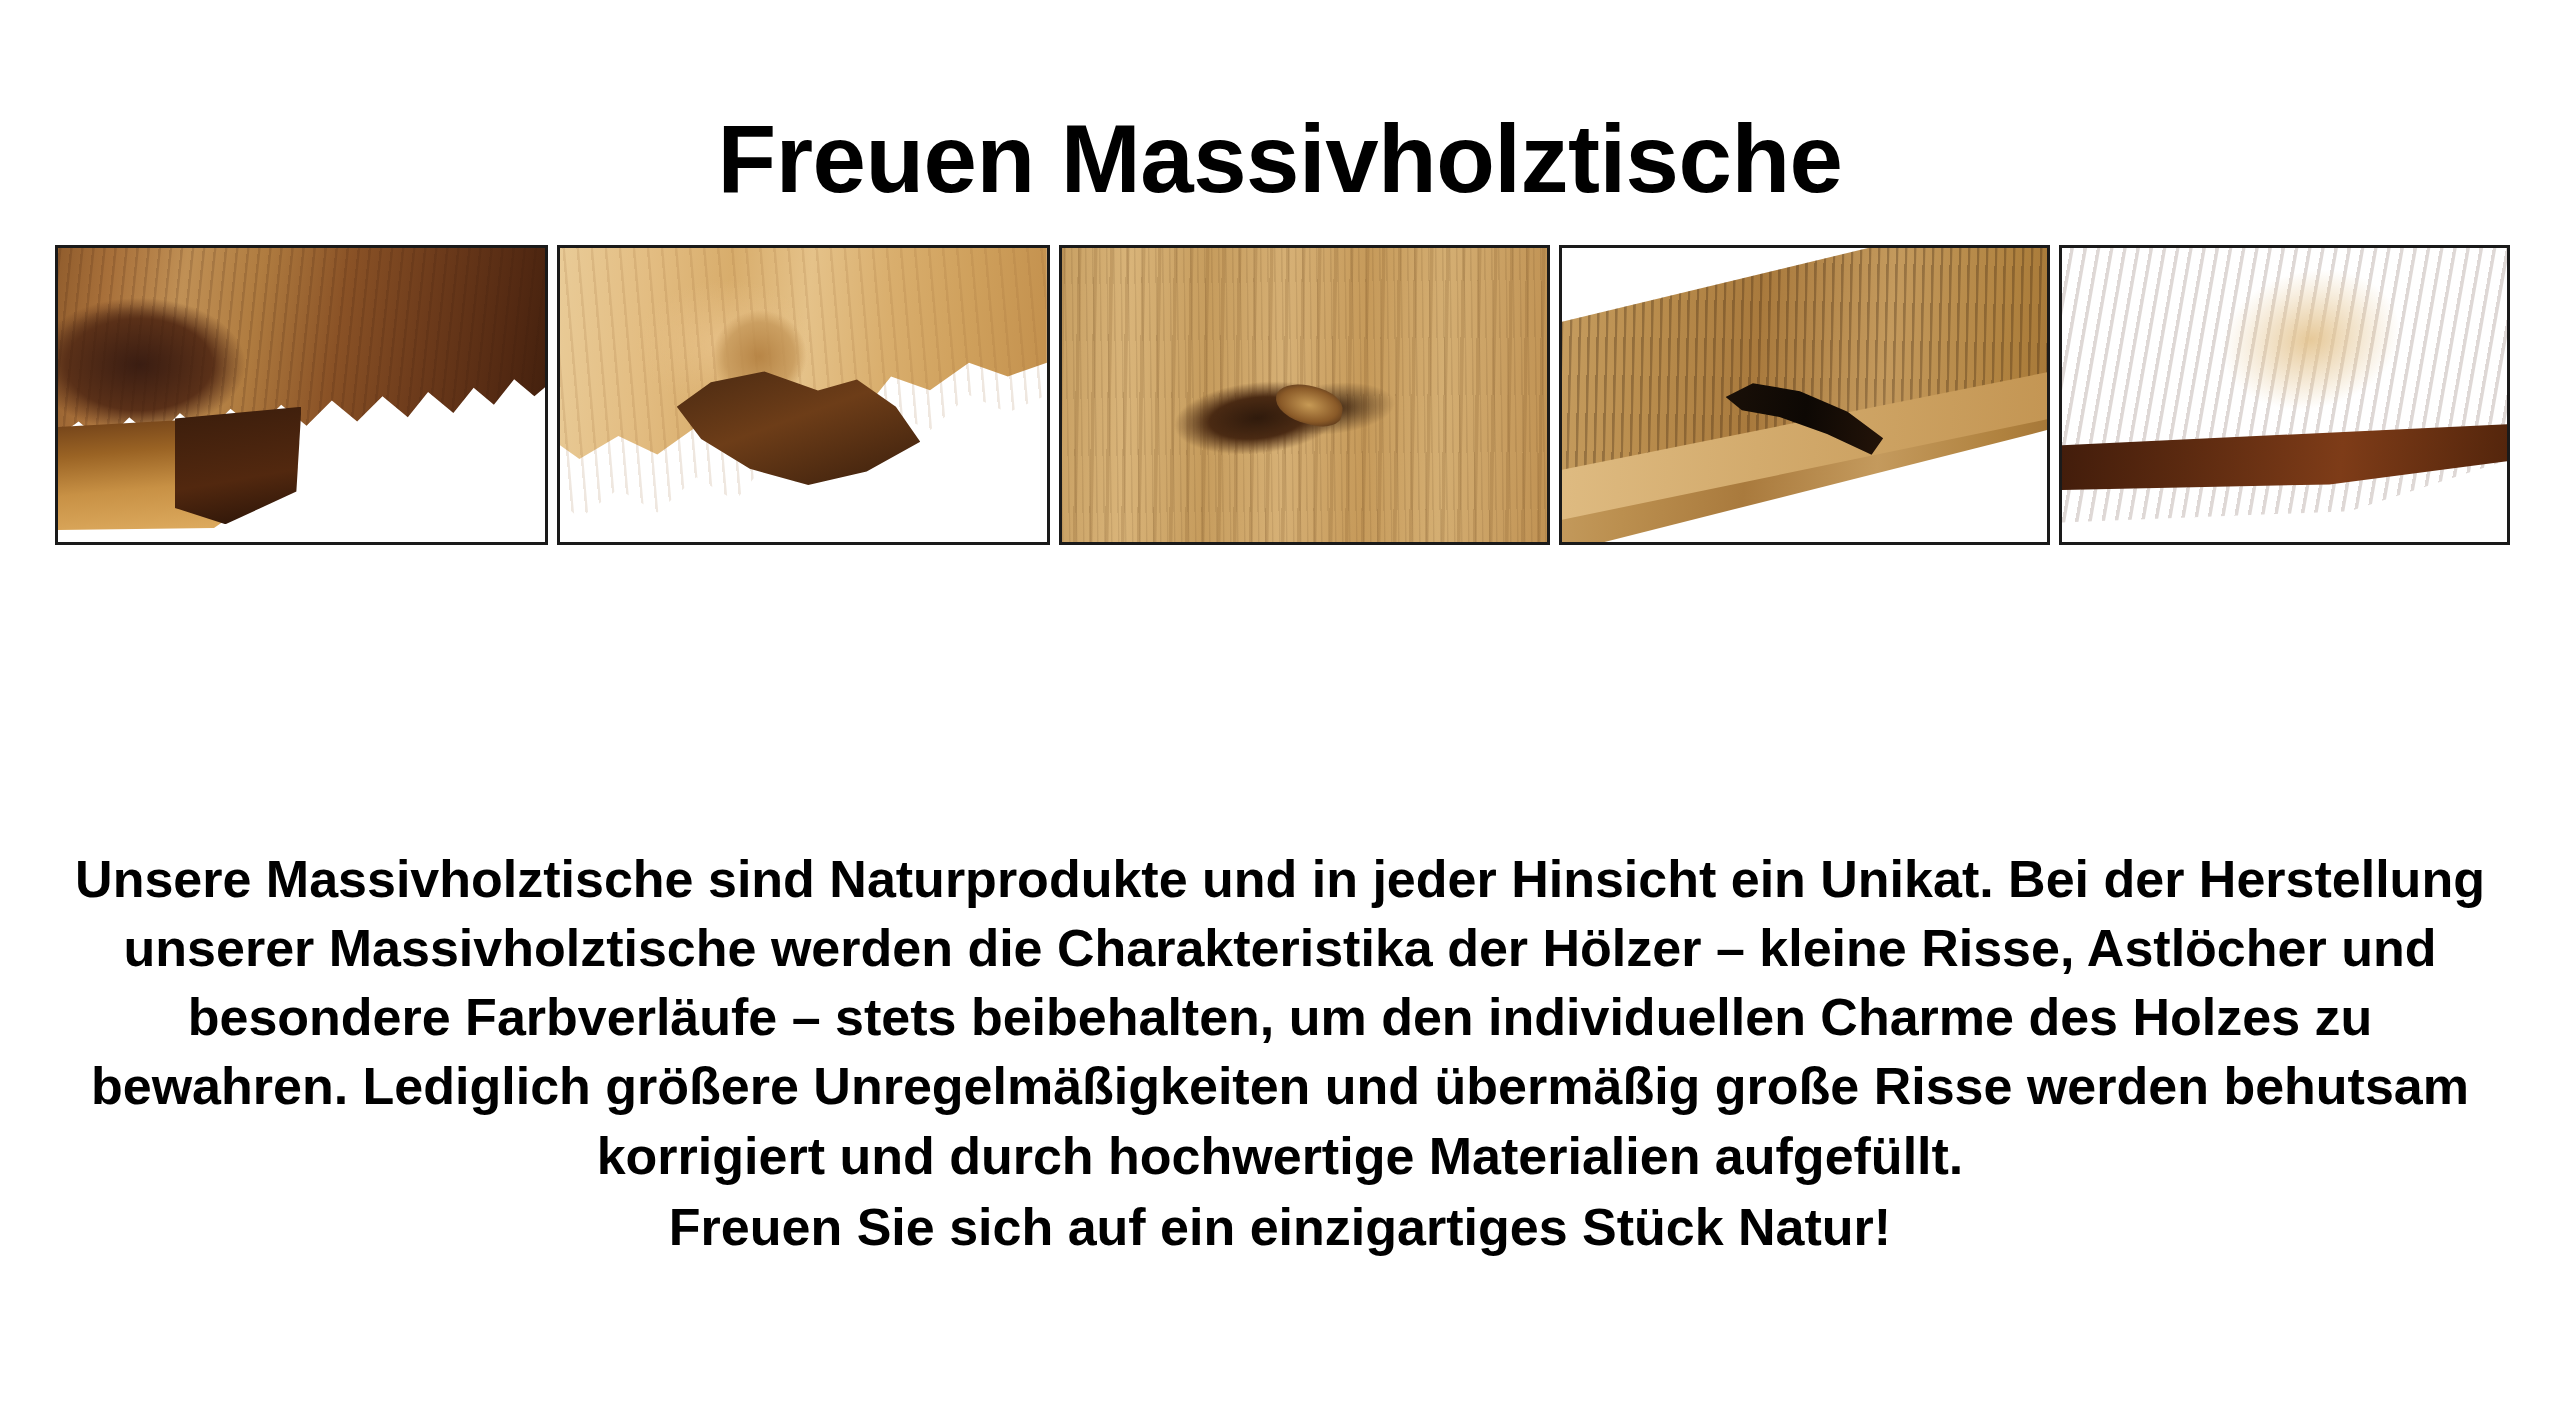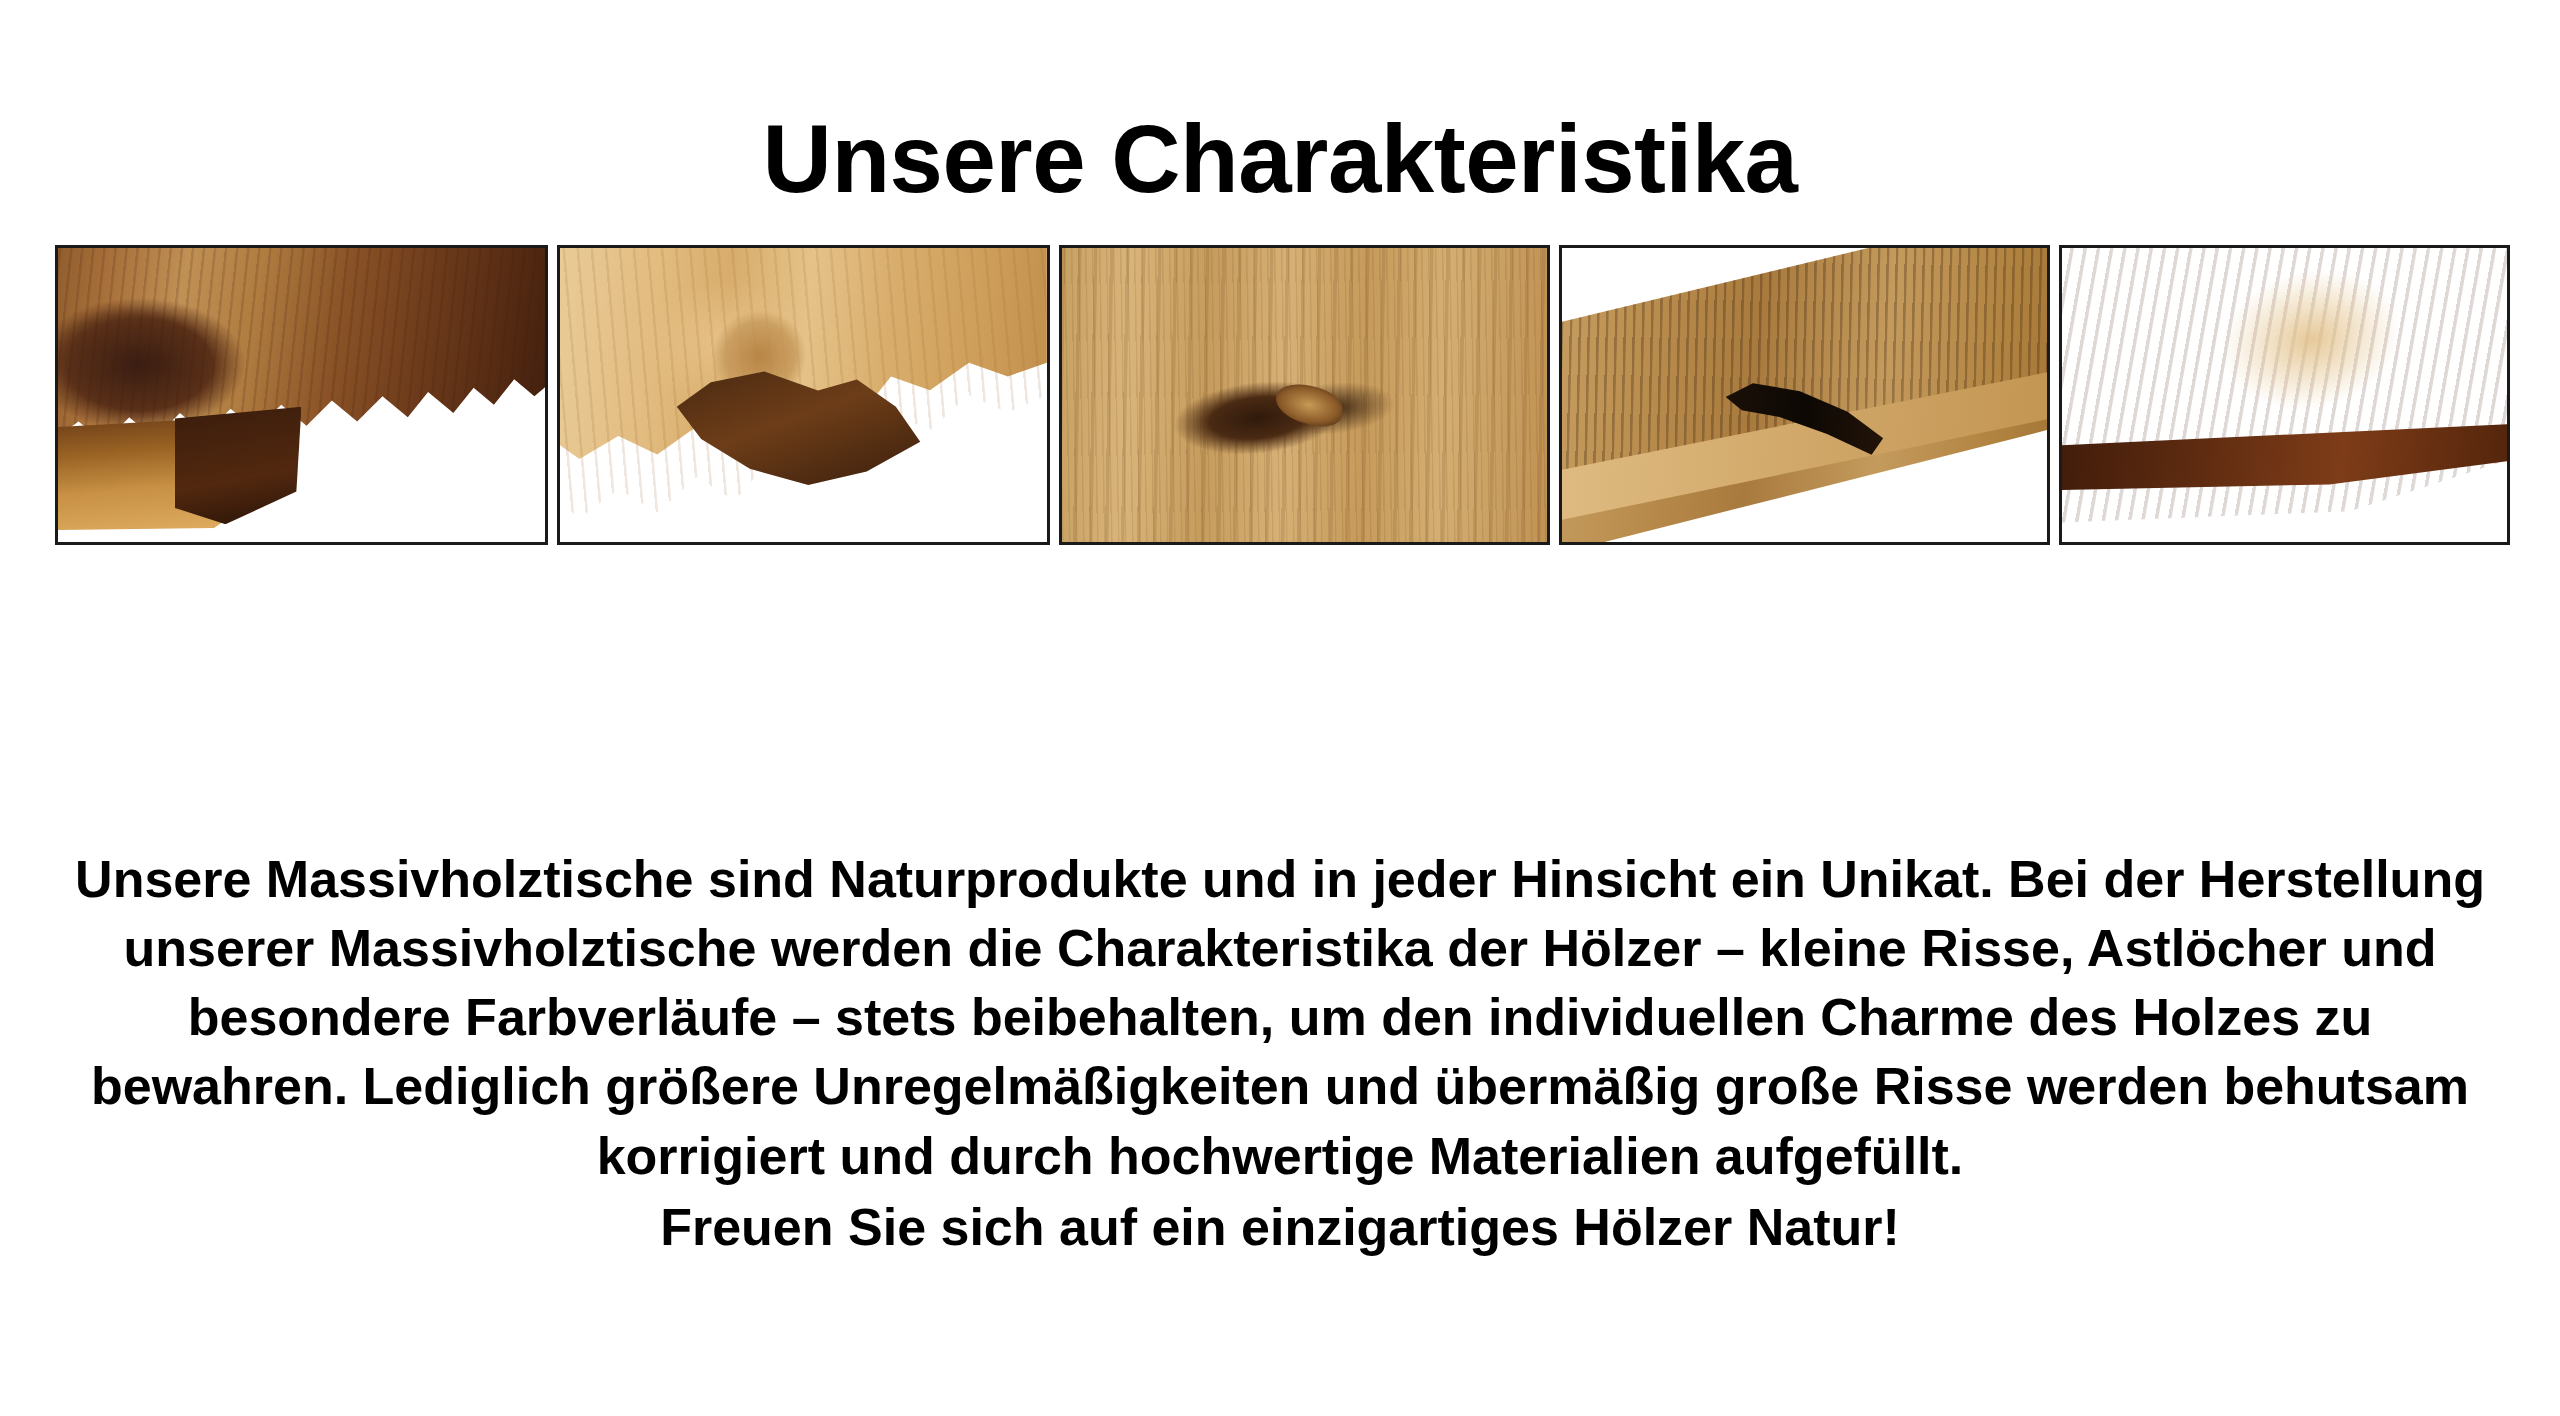--- a/index.html
+++ b/index.html
@@ -218,21 +218,21 @@
     color: #000000;
   }
   .body-text p { margin: 0; text-align: center; }
   .body-text .last { margin-top: 2px; }
 </style>
 </head>
 <body>
 
 <div class="page">
 
-  <h1 class="title">Unsere Charakteristika</h1>
+  <h1 class="title">Freuen Massivholztische</h1>
 
   <div class="gallery">
 
     <div class="photo photo-1">
       <div class="inner">
         <div class="p1-bg"></div>
         <div class="p1-slab"></div>
         <div class="p1-grain"></div>
         <div class="p1-edge"></div>
         <div class="p1-edge-dark"></div>
@@ -275,16 +275,16 @@
         <div class="p5-grain"></div>
         <div class="p5-light"></div>
         <div class="p5-edge"></div>
       </div>
     </div>
 
   </div>
 
   <div class="body-text">
     <p>Unsere Massivholztische sind Naturprodukte und in jeder Hinsicht ein Unikat. Bei der Herstellung unserer Massivholztische werden die Charakteristika der Hölzer – kleine Risse, Astlöcher und besondere Farbverläufe – stets beibehalten, um den individuellen Charme des Holzes zu bewahren. Lediglich größere Unregelmäßigkeiten und übermäßig große Risse werden behutsam korrigiert und durch hochwertige Materialien aufgefüllt.</p>
-    <p class="last">Freuen Sie sich auf ein einzigartiges Hölzer Natur!</p>
+    <p class="last">Freuen Sie sich auf ein einzigartiges Stück Natur!</p>
   </div>
 
 </div>
 
 </body></html>

